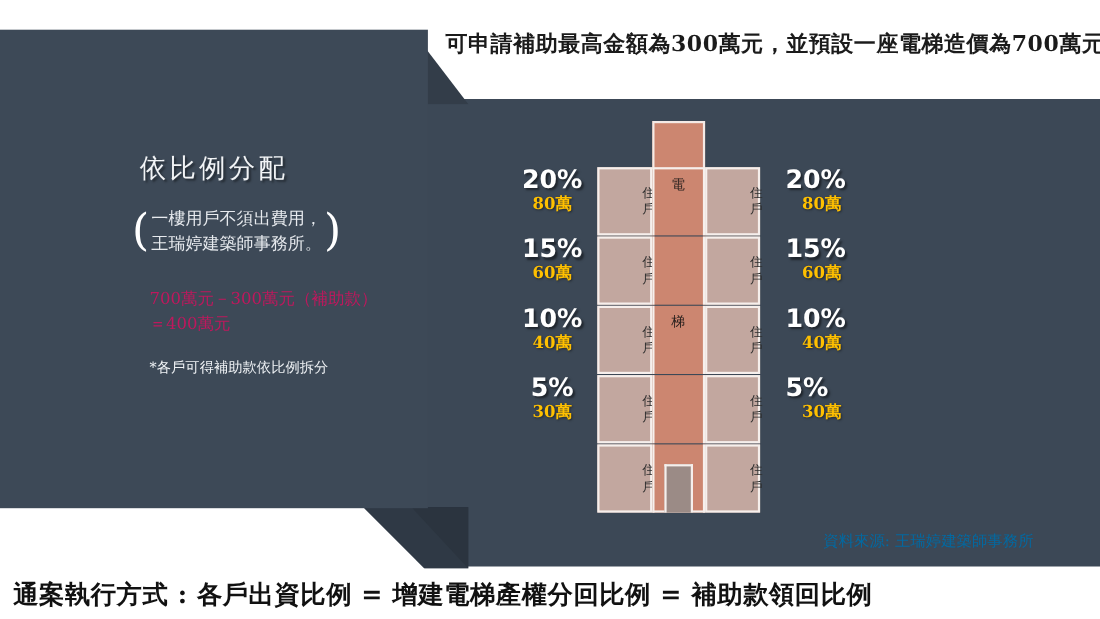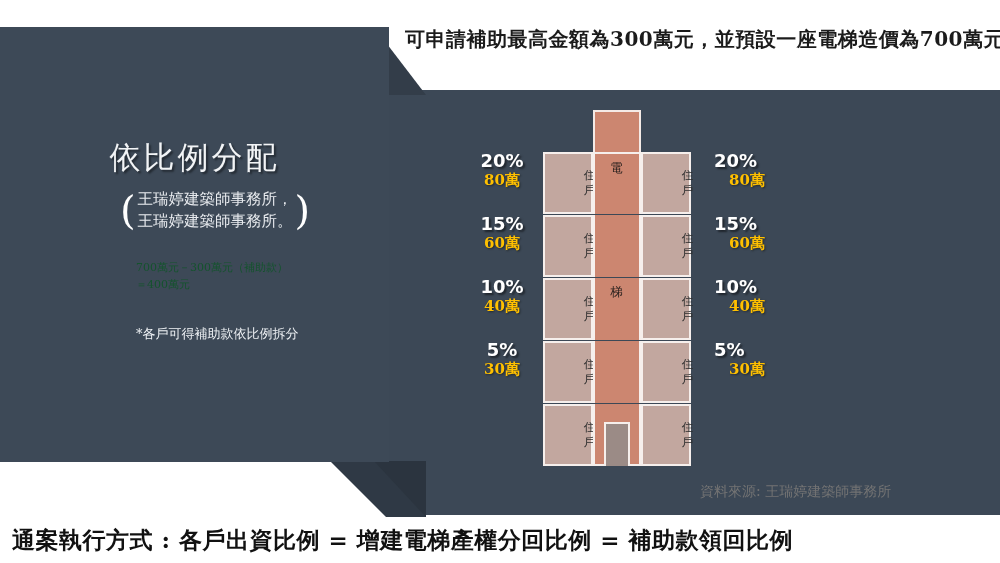--- a/index.html
+++ b/index.html
@@ -75,21 +75,21 @@
     white-space: nowrap;
   }
 
   
   .lp-title {
     position: absolute;
     left: 0; top: 137px;
     width: 389px;
     text-align: center;
     font-family: "DejaVu Serif", serif;
-    font-size: 31px;
+    font-size: 24px;
     color: #f2f4f6;
     letter-spacing: 3px;
     text-shadow: 2px 2px 2px rgba(0,0,0,0.45);
   }
   .lp-paren {
     position: absolute;
     left: 118px; top: 188px;
     width: 230px;
     display: flex;
     align-items: center;
@@ -106,23 +106,23 @@
     font-family: "DejaVu Serif", serif;
     font-size: 15.5px;
     line-height: 1.45;
     color: #e7eaee;
     white-space: nowrap;
   }
   .lp-calc {
     position: absolute;
     left: 136px; top: 260px;
     font-family: "DejaVu Serif", serif;
-    font-size: 11px;
+    font-size: 15px;
     line-height: 1.5;
-    color: #14532d;
+    color: #be185d;
     white-space: nowrap;
   }
   .lp-note {
     position: absolute;
     left: 136px; top: 325px;
     font-family: "DejaVu Serif", serif;
     font-size: 13px;
     color: #eef1f4;
     white-space: nowrap;
   }
@@ -199,64 +199,64 @@
   .pct-col.right { left: 700px; width: 80px; text-align: left; }
   .pct-row {
     position: absolute;
     width: 100%;
   }
   .pct-col.left  .pct-row { text-align: center; }
   .pct-col.right .pct-row { text-align: left; padding-left: 14px; box-sizing: border-box; }
   .pct {
     font-family: "DejaVu Sans", sans-serif;
     font-weight: bold;
-    font-size: 18px;
+    font-size: 23px;
     color: #ffffff;
     line-height: 1.05;
     text-shadow: 2px 2px 2px rgba(0,0,0,0.5);
   }
   .amt {
     font-family: "DejaVu Serif", serif;
     font-weight: bold;
     font-size: 15px;
     color: #ffc000;
     line-height: 1.3;
     text-shadow: 1px 1px 2px rgba(0,0,0,0.45);
     text-align: center;
   }
 
   
   .source {
     position: absolute;
     left: 700px; top: 483px;
     width: 288px;
-    text-align: left;
+    text-align: center;
     font-family: "DejaVu Serif", serif;
     font-size: 14px;
-    color: #737373;
+    color: #0369a1;
     white-space: nowrap;
   }
 </style>
 </head>
 <body>
 
 <div class="panel-right"></div>
 <div class="bevel-top"></div>
 <div class="bevel-bottom"></div>
 <div class="bevel-bottom2"></div>
 <div class="panel-left"></div>
 
 <div class="headline">可申請補助最高金額為300萬元，並預設一座電梯造價為700萬元。</div>
 
 <div class="lp-title">依比例分配</div>
 
 <div class="lp-paren">
   <span class="paren-mark">(</span>
   <span class="paren-lines">
-    <span>王瑞婷建築師事務所，</span><br>
+    <span>一樓用戶不須出費用，</span><br>
     <span>王瑞婷建築師事務所。</span>
   </span>
   <span class="paren-mark">)</span>
 </div>
 
 <div class="lp-calc">
   <span>700萬元－300萬元（補助款）</span><br>
   <span>＝400萬元</span>
 </div>
 

